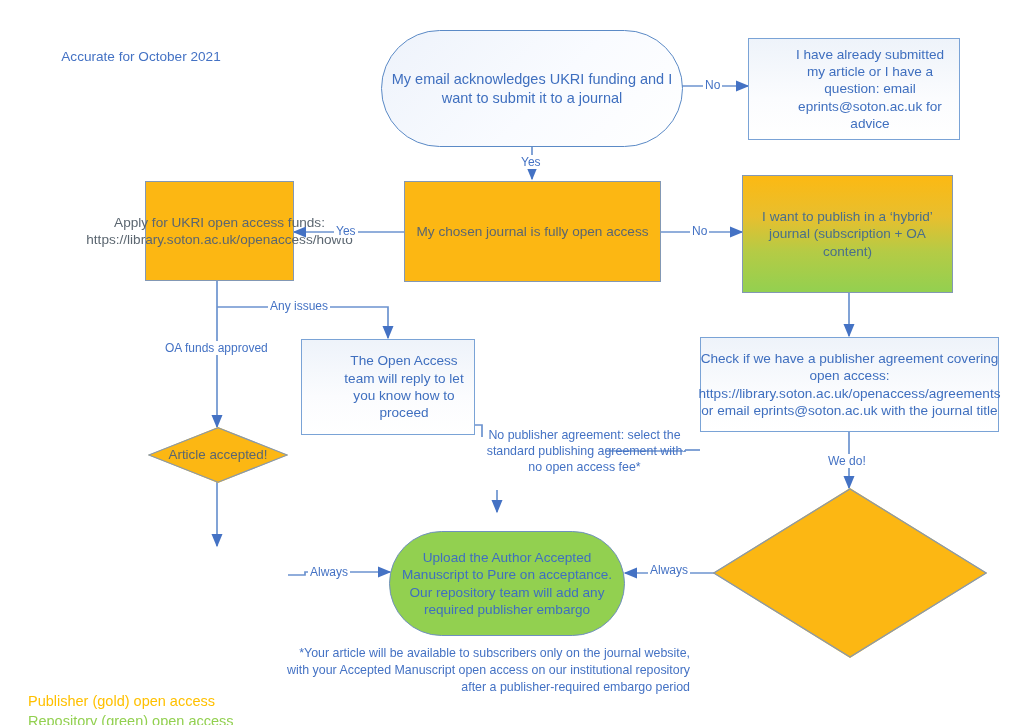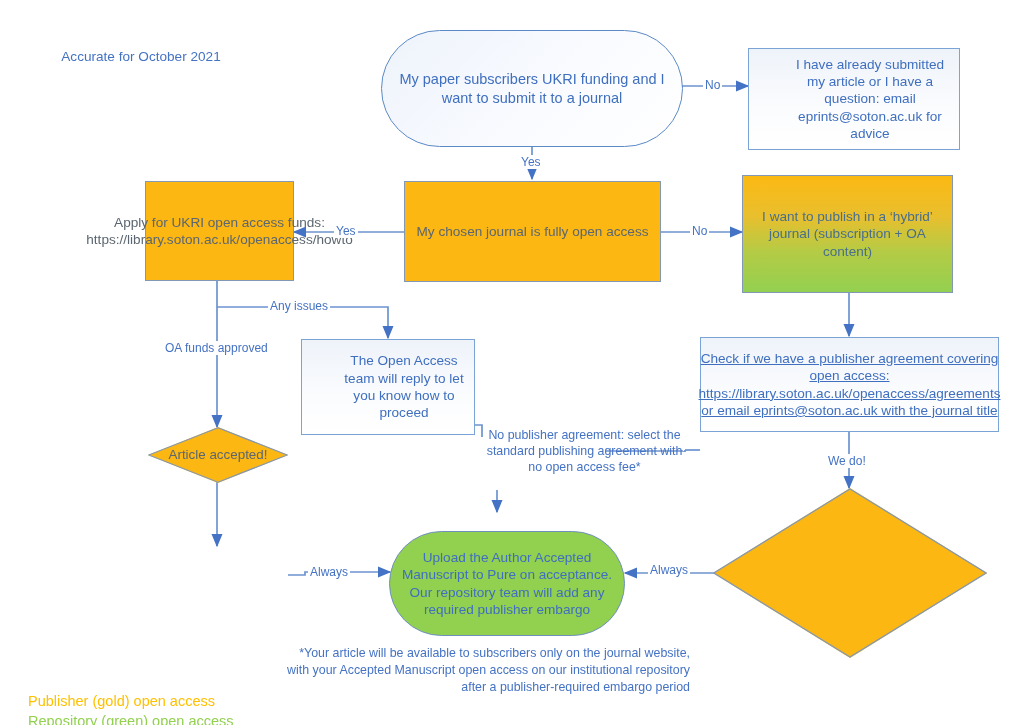--- a/index.html
+++ b/index.html
@@ -100,44 +100,44 @@
       <path d="M683,451 L606,451"></path>
       <path d="M470,424 L470,432"></path>
     </g>
   </svg>
 
   <div class="header-note" style="left:46px;top:48px;width:190px;">
     <div>Accurate for October 2021</div>
   </div>
 
   <div class="node stadium-blue" style="left:381px;top:30px;width:302px;height:117px;">
-    <span>My paper subscribers UKRI funding and I want to submit it to a  journal</span>
+    <span>My email acknowledges UKRI funding and I want to submit it to a  journal</span>
   </div>
 
-  <div class="node rect-blue" style="left:748px;top:48px;width:212px;height:102px;padding-left:32px;">
+  <div class="node rect-blue" style="left:748px;top:38px;width:212px;height:102px;padding-left:32px;">
     <span>I have already submitted my article or I have a question: email eprints@soton.ac.uk for advice</span>
   </div>
 
   <div class="node rect-gold" style="left:145px;top:181px;width:149px;height:100px;">
     <span>Apply for UKRI open access funds: https://library.soton.ac.uk/openaccess/howto</span>
   </div>
 
   <div class="node rect-gold" style="left:404px;top:181px;width:257px;height:101px;">
     <span>My chosen journal is fully open access</span>
   </div>
 
   <div class="node rect-gradient" style="left:742px;top:175px;width:211px;height:118px;">
     <span>I want to publish in a ‘hybrid’ journal (subscription + OA content)</span>
   </div>
 
   <div class="node rect-blue" style="left:301px;top:339px;width:174px;height:96px;padding-left:32px;">
     <span>The Open Access team will reply to let you know how to proceed</span>
   </div>
 
-  <div class="node rect-blue" style="left:700px;top:337px;width:299px;height:95px;text-decoration:underline;">
+  <div class="node rect-blue" style="left:700px;top:337px;width:299px;height:95px;">
     <span>Check if we have a publisher agreement covering open access: https://library.soton.ac.uk/openaccess/agreements or email eprints@soton.ac.uk with the journal title</span>
   </div>
 
   <div class="node diamond" style="left:148px;top:427px;width:140px;height:56px;">
     <div class="dshape"></div>
     <svg class="dstroke" viewBox="0 0 140 56" preserveAspectRatio="none">
       <polygon points="70,0.8 139.2,28 70,55.2 0.8,28" fill="none" stroke="#8398b4" stroke-width="1.2"></polygon>
     </svg>
     <span class="dlabel">Article accepted!</span>
   </div>

